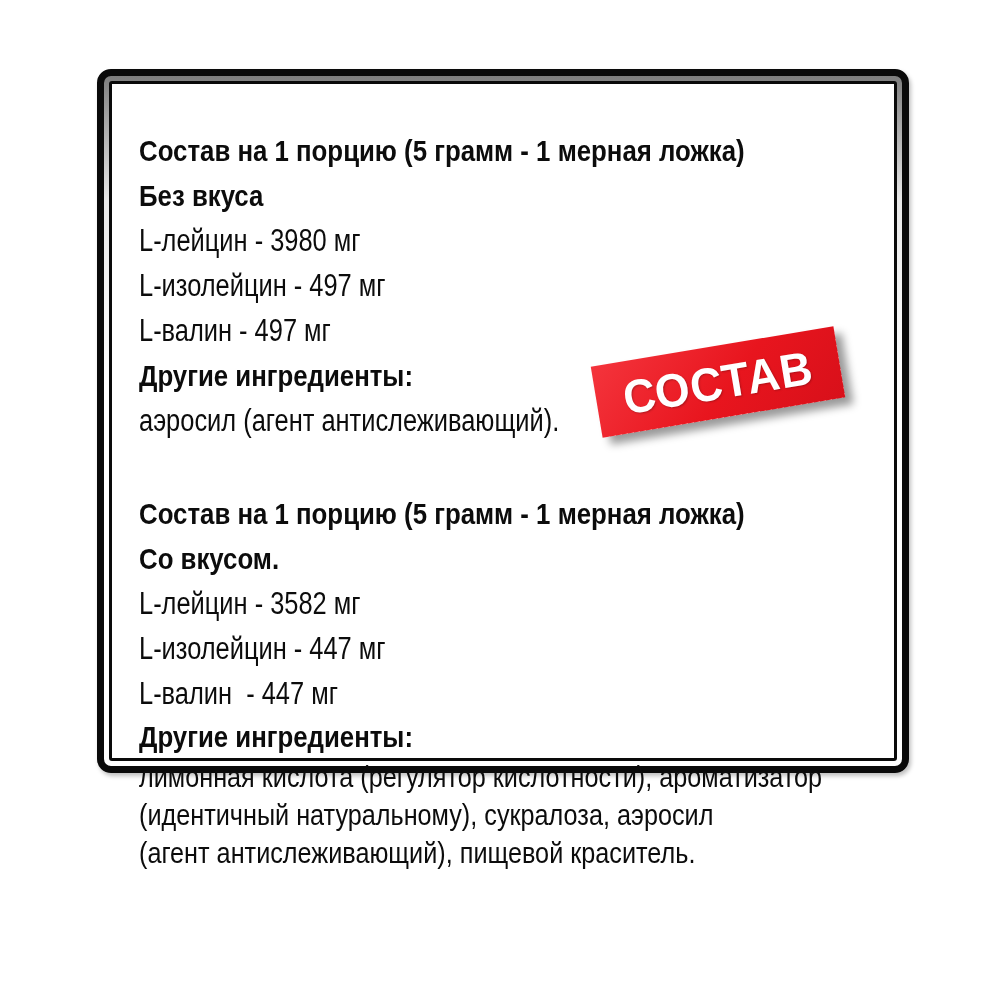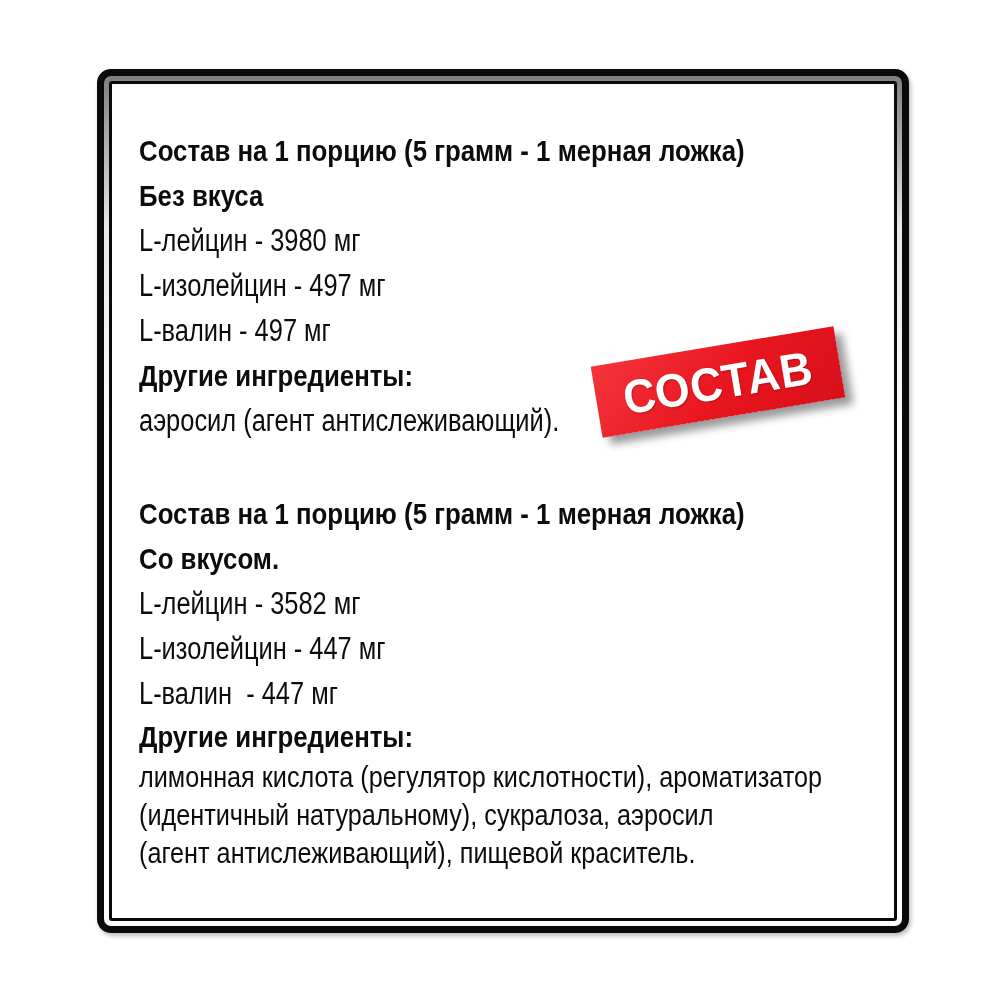--- a/index.html
+++ b/index.html
@@ -14,21 +14,21 @@
     height: 1000px;
     background: #ffffff;
     overflow: hidden;
   }
   
   .frame-outer {
     position: absolute;
     left: 97px;
     top: 69px;
     width: 812px;
-    height: 864px;
+    height: 704px;
     box-sizing: border-box;
     border: 7px solid #0a0a0a;
     border-radius: 14px;
     padding: 5px;
     background: linear-gradient(to bottom, #7e7e7e 0%, #e9e9e9 18%, #ffffff 45%);
     box-shadow: 2px 3px 4px rgba(0,0,0,0.25);
   }
   
   .frame-inner {
     position: relative;

